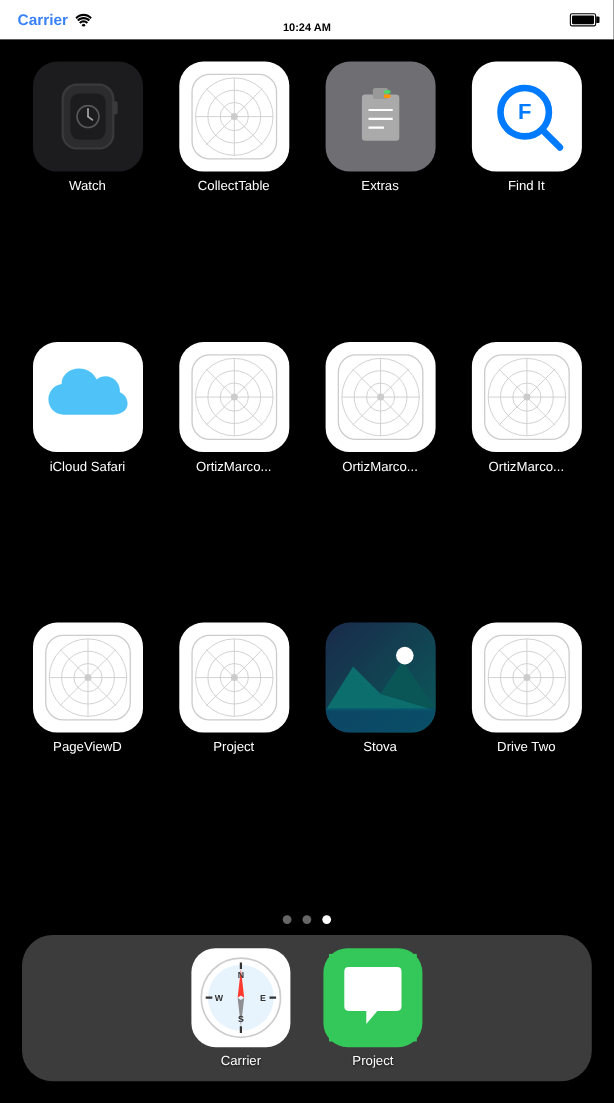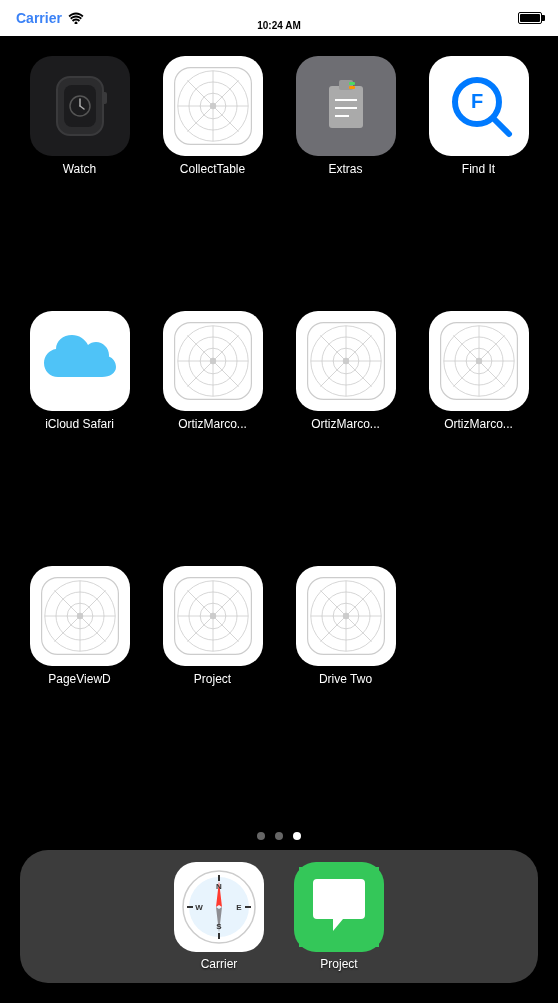--- a/index.html
+++ b/index.html
@@ -437,20 +437,41 @@
           <line x1="6" y1="50" x2="94" y2="50" stroke="#ccc" stroke-width="1"></line>
           <line x1="50" y1="6" x2="50" y2="94" stroke="#ccc" stroke-width="1"></line>
           <line x1="18" y1="18" x2="82" y2="82" stroke="#ccc" stroke-width="1"></line>
           <line x1="82" y1="18" x2="18" y2="82" stroke="#ccc" stroke-width="1"></line>
           <rect x="2" y="2" width="96" height="96" rx="20" fill="none" stroke="#ccc" stroke-width="1.5"></rect>
         </svg>
       </div>
       <span class="app-label">Project</span>
     </div>
 
+    <div class="app-item">
+      <div class="app-icon icon-stova">
+        <svg width="100" height="100" viewBox="0 0 100 100">
+          <defs>
+            <linearGradient id="bg-grad" x1="0%" y1="0%" x2="100%" y2="100%">
+              <stop offset="0%" style="stop-color:#1a2a4a"></stop>
+              <stop offset="100%" style="stop-color:#0a5a5a"></stop>
+            </linearGradient>
+          </defs>
+          <rect width="100" height="100" fill="url(#bg-grad)" rx="22"></rect>
+
+          <polygon points="0,80 25,40 50,65 70,35 100,80" fill="#0d6e6e"></polygon>
+          <polygon points="50,65 70,35 100,80" fill="#0a5555"></polygon>
+
+          <circle cx="72" cy="30" r="8" fill="#fff"></circle>
+
+          <rect x="0" y="78" width="100" height="22" fill="#0a4a6e" opacity="0.7"></rect>
+        </svg>
+      </div>
+      <span class="app-label">Stova</span>
+    </div>
 
     <div class="app-item">
       <div class="app-icon icon-template">
         <svg class="grid-template-svg" viewBox="0 0 100 100">
           <rect width="100" height="100" fill="#fff" rx="22"></rect>
           <circle cx="50" cy="50" r="44" fill="none" stroke="#ccc" stroke-width="1"></circle>
           <circle cx="50" cy="50" r="30" fill="none" stroke="#ccc" stroke-width="1"></circle>
           <circle cx="50" cy="50" r="16" fill="none" stroke="#ccc" stroke-width="1"></circle>
           <circle cx="50" cy="50" r="4" fill="#ccc"></circle>
           <line x1="6" y1="50" x2="94" y2="50" stroke="#ccc" stroke-width="1"></line>

